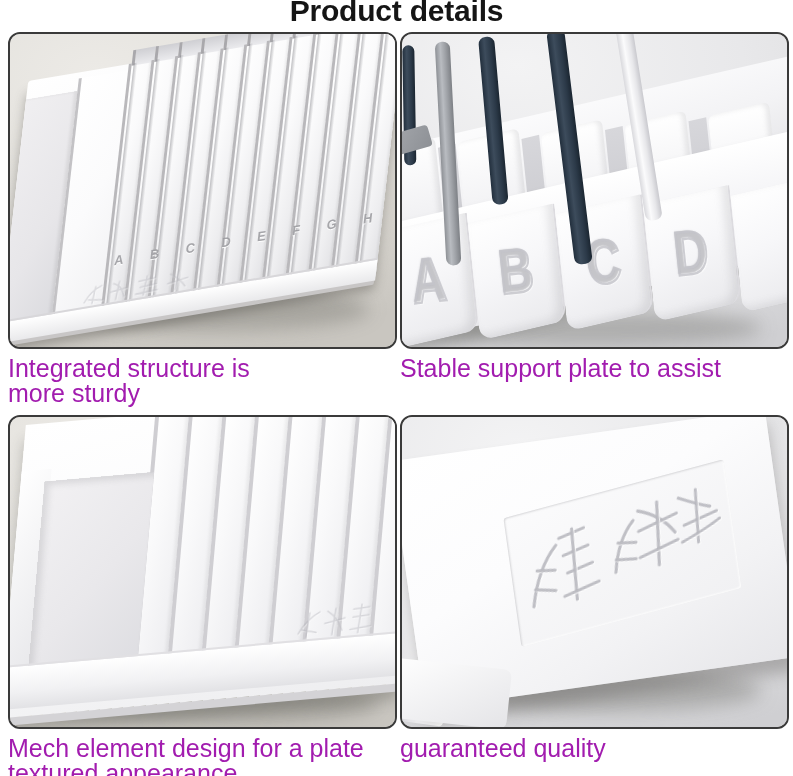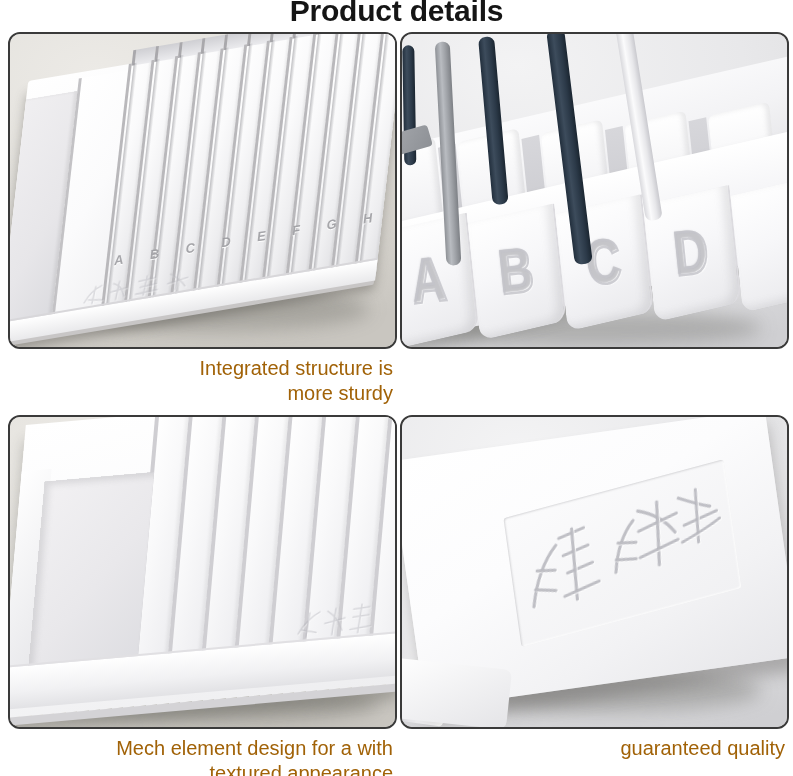--- a/index.html
+++ b/index.html
@@ -58,24 +58,24 @@
     height: 313px;
     border: 2px solid #3a3a3a;
     border-radius: 12px;
     overflow: hidden;
     background: #d9d7d2;
   }
   .cell.row2 .photo { height: 310px; }
 
   .caption {
     margin-top: 7px;
-    text-align: right;
-    font-size: 20px;
+    text-align: left;
+    font-size: 25px;
     line-height: 25px;
-    color: #a16207;
+    color: #a21caf;
     font-weight: normal;
   }
   .caption .line { display: block; }
 
   
   .surface {
     position: absolute;
     inset: 0;
     background:
       radial-gradient(130% 95% at 22% 12%, #eceae6 0%, #e2e0db 42%, #d5d2cc 78%, #c9c6c0 100%);
@@ -508,20 +508,21 @@
           <div class="rod white" style="left:268px; top:-104px; width:17px; height:200px; transform:rotate(-3deg);"></div>
 
           <div class="rod navy" style="left:44px;  top:-104px; width:12px; height:120px; transform:rotate(5deg);"></div>
 
           <div class="clamp" style="left:-18px; top:-16px; width:86px; height:22px; transform:rotate(-10deg);"></div>
 
         </div>
       </div>
 
       <div class="caption">
+        <span class="line">Stable support plate to assist</span>
       </div>
     </div>
 
     <div class="cell row2">
       <div class="photo">
         <div class="surface"></div>
         <div class="shadow-blob" style="left:40px; top:266px; width:330px; height:40px;"></div>
 
         <div class="tray3">
           <div class="tray3-body"></div>
@@ -541,21 +542,21 @@
 
           <svg class="stamp3 engrave" viewBox="0 0 78 40">
             <path d="M4 30 C9 20,16 14,24 10 M6 26 L22 30 M14 10 L12 34" stroke-width="1.5"></path>
             <path d="M32 10 C38 14,44 20,48 30 M30 22 L50 18 M40 8 L38 34" stroke-width="1.5"></path>
             <path d="M58 10 L74 9 M58 18 L74 17 M66 6 L64 34 M56 30 L76 28" stroke-width="1.5"></path>
           </svg>
         </div>
       </div>
 
       <div class="caption">
-        <span class="line">Mech element design for a with</span>
+        <span class="line">Mech element design for a plate</span>
         <span class="line">textured appearance</span>
       </div>
     </div>
 
     <div class="cell row2">
       <div class="photo">
         <div class="surface cool"></div>
         <div class="shadow-blob" style="left:30px; top:252px; width:330px; height:44px;"></div>
 
         <div class="plate4">

